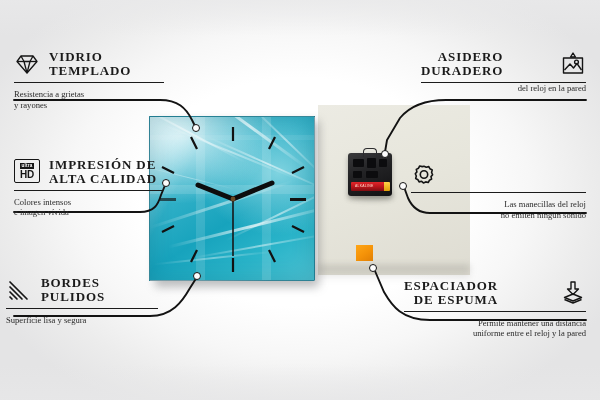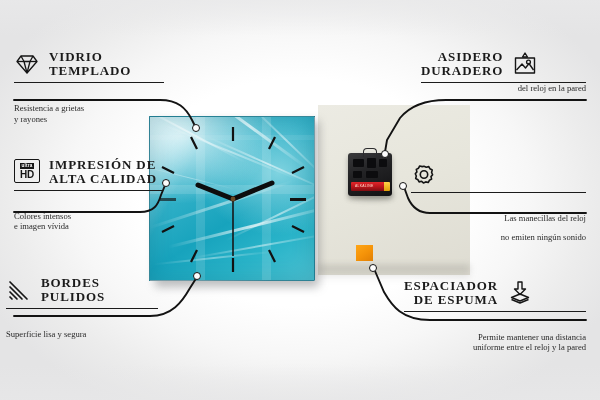--- a/index.html
+++ b/index.html
@@ -25,41 +25,41 @@
     pointer-events:none; z-index:1;
   }
 
   
   #wires { position:absolute; left:0; top:0; width:600px; height:400px; z-index:4; }
 
   
   .feat { position:absolute; z-index:6; }
   .feat .head { display:flex; align-items:center; gap:9px; }
   .feat.left .head { justify-content:flex-start; }
-  .feat.right .head { justify-content:flex-start; }
+  .feat.right .head { justify-content:space-between; }
   .ttl {
     font-family:"Liberation Serif", serif;
     font-weight:700;
     font-size:13px;
     line-height:14.4px;
     letter-spacing:.9px;
     color:#1b1b1b;
     white-space:nowrap;
   }
   .feat.right .ttl { text-align:right; }
   .rule {
     height:0; border-top:1.3px solid #1b1b1b;
     margin-top:3px;
   }
   .desc {
     font-family:"Liberation Serif", serif;
     font-size:8.6px;
     line-height:10.6px;
     color:#2a2a2a;
-    margin-top:20px;
+    margin-top:6px;
     white-space:nowrap;
   }
   .feat.right .desc { text-align:right; }
   .ico { width:26px; height:26px; flex:0 0 26px; color:#151515; }
   .ico svg { display:block; width:26px; height:26px; }
 
   
   .hdbox{
     width:26px;height:24px;border:1.6px solid #151515;border-radius:2px;
     display:flex;flex-direction:column;align-items:center;justify-content:center;
@@ -346,21 +346,21 @@
                    L20 13.6 L20.6 16.1 L18.4 17.3 L17.2 19.5 L14.7 18.9 L12.4 19.9
                    L10.6 18.3 L8.1 18.9 L6.9 16.7 L4.7 15.5 L5.3 13 L4.3 10.7
                    L5.9 8.9 L5.3 6.4 L7.5 5.2 L8.7 3 L11.2 3.6 Z"></path>
           <circle cx="13" cy="11.5" r="3.7"></circle>
             </g>
           </svg>
       </span>
     </div>
     <div class="rule" style="width:175px; margin-left:auto"></div>
     <div class="desc">Las manecillas del reloj</div>
-    <div class="desc" style="margin-top:8px">no emiten ningún sonido</div>
+    <div class="desc" style="margin-top:0">no emiten ningún sonido</div>
   </div>
 
   <div class="feat right" id="f-foam">
     <div class="head">
       <div>
         <div class="ttl">ESPACIADOR</div>
         <div class="ttl">DE ESPUMA</div>
       </div>
       <span class="ico">
         <svg viewBox="0 0 26 26">

